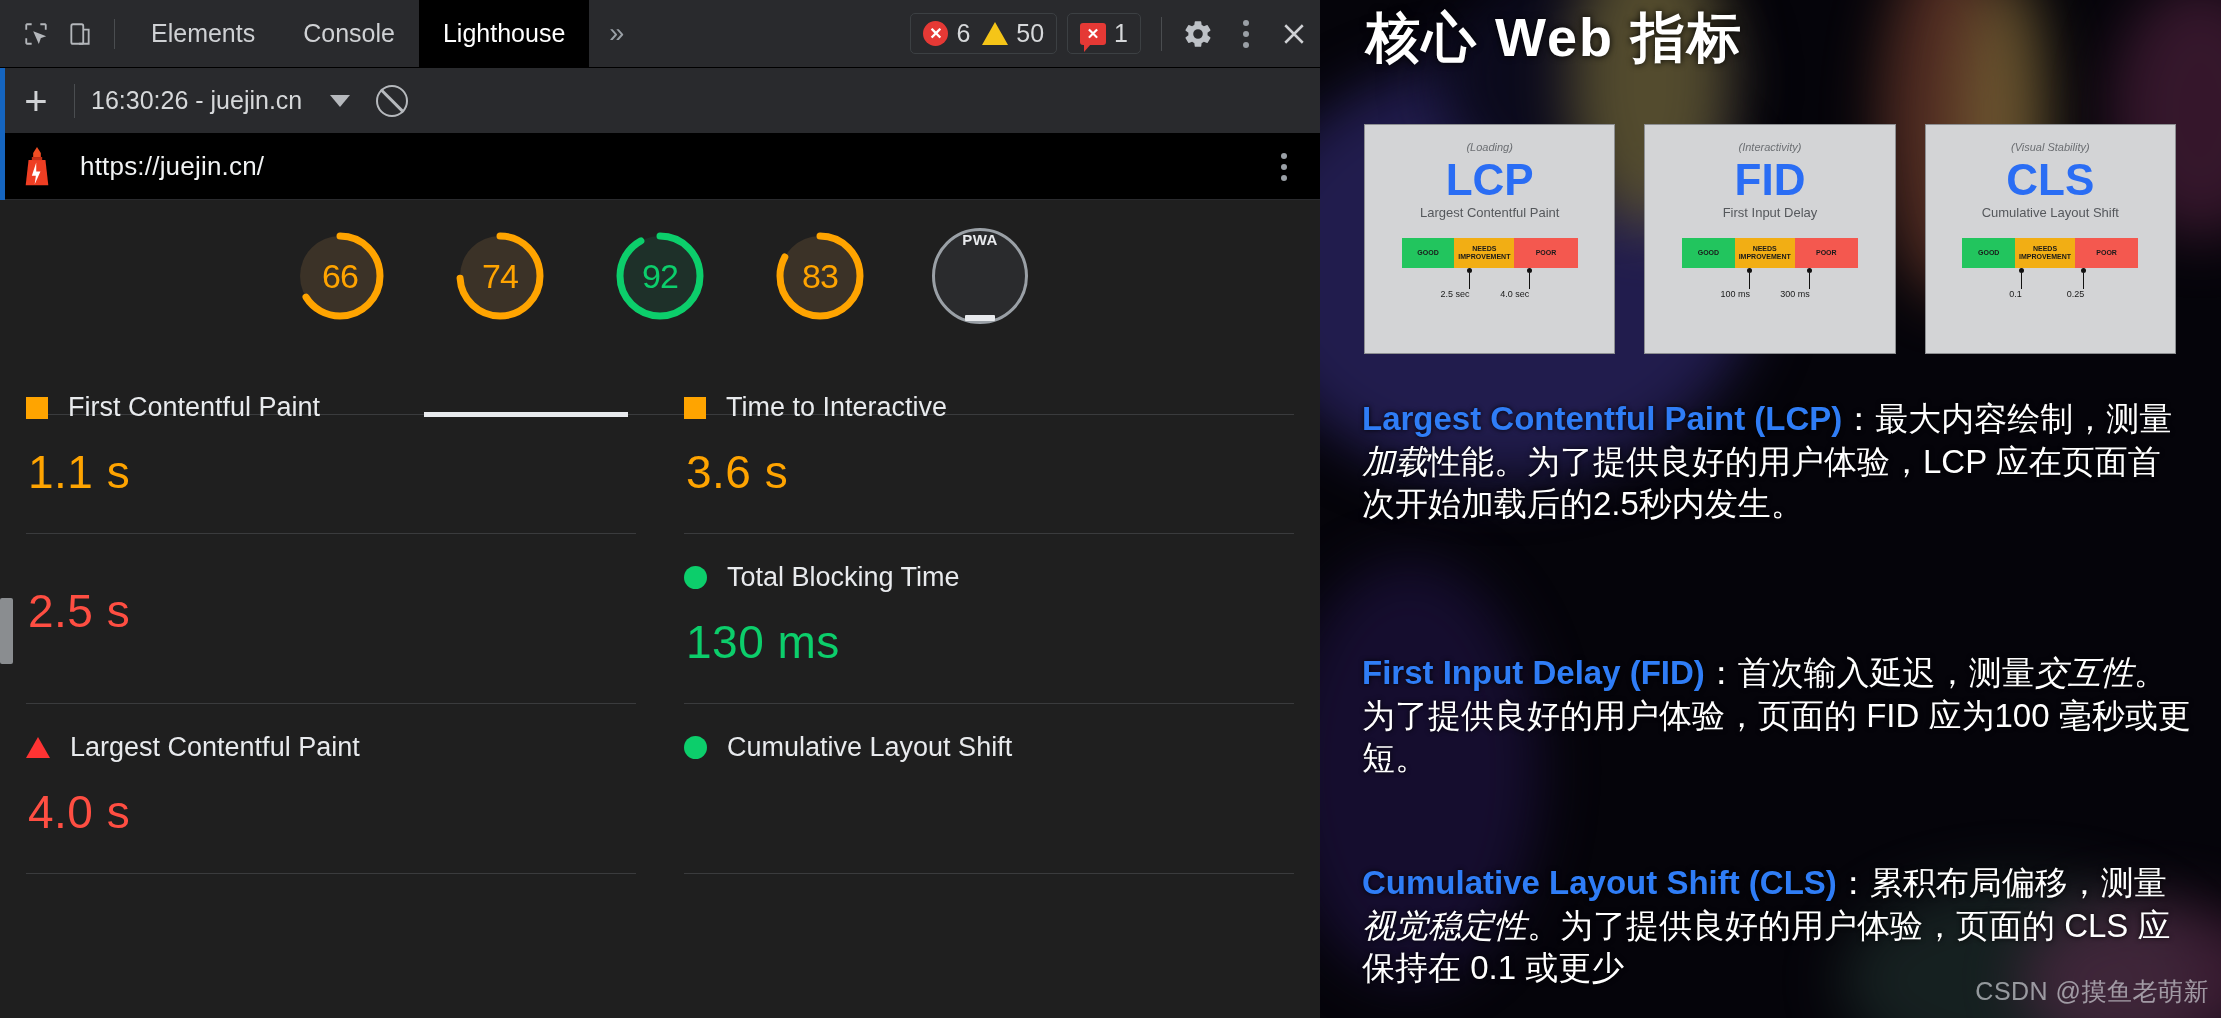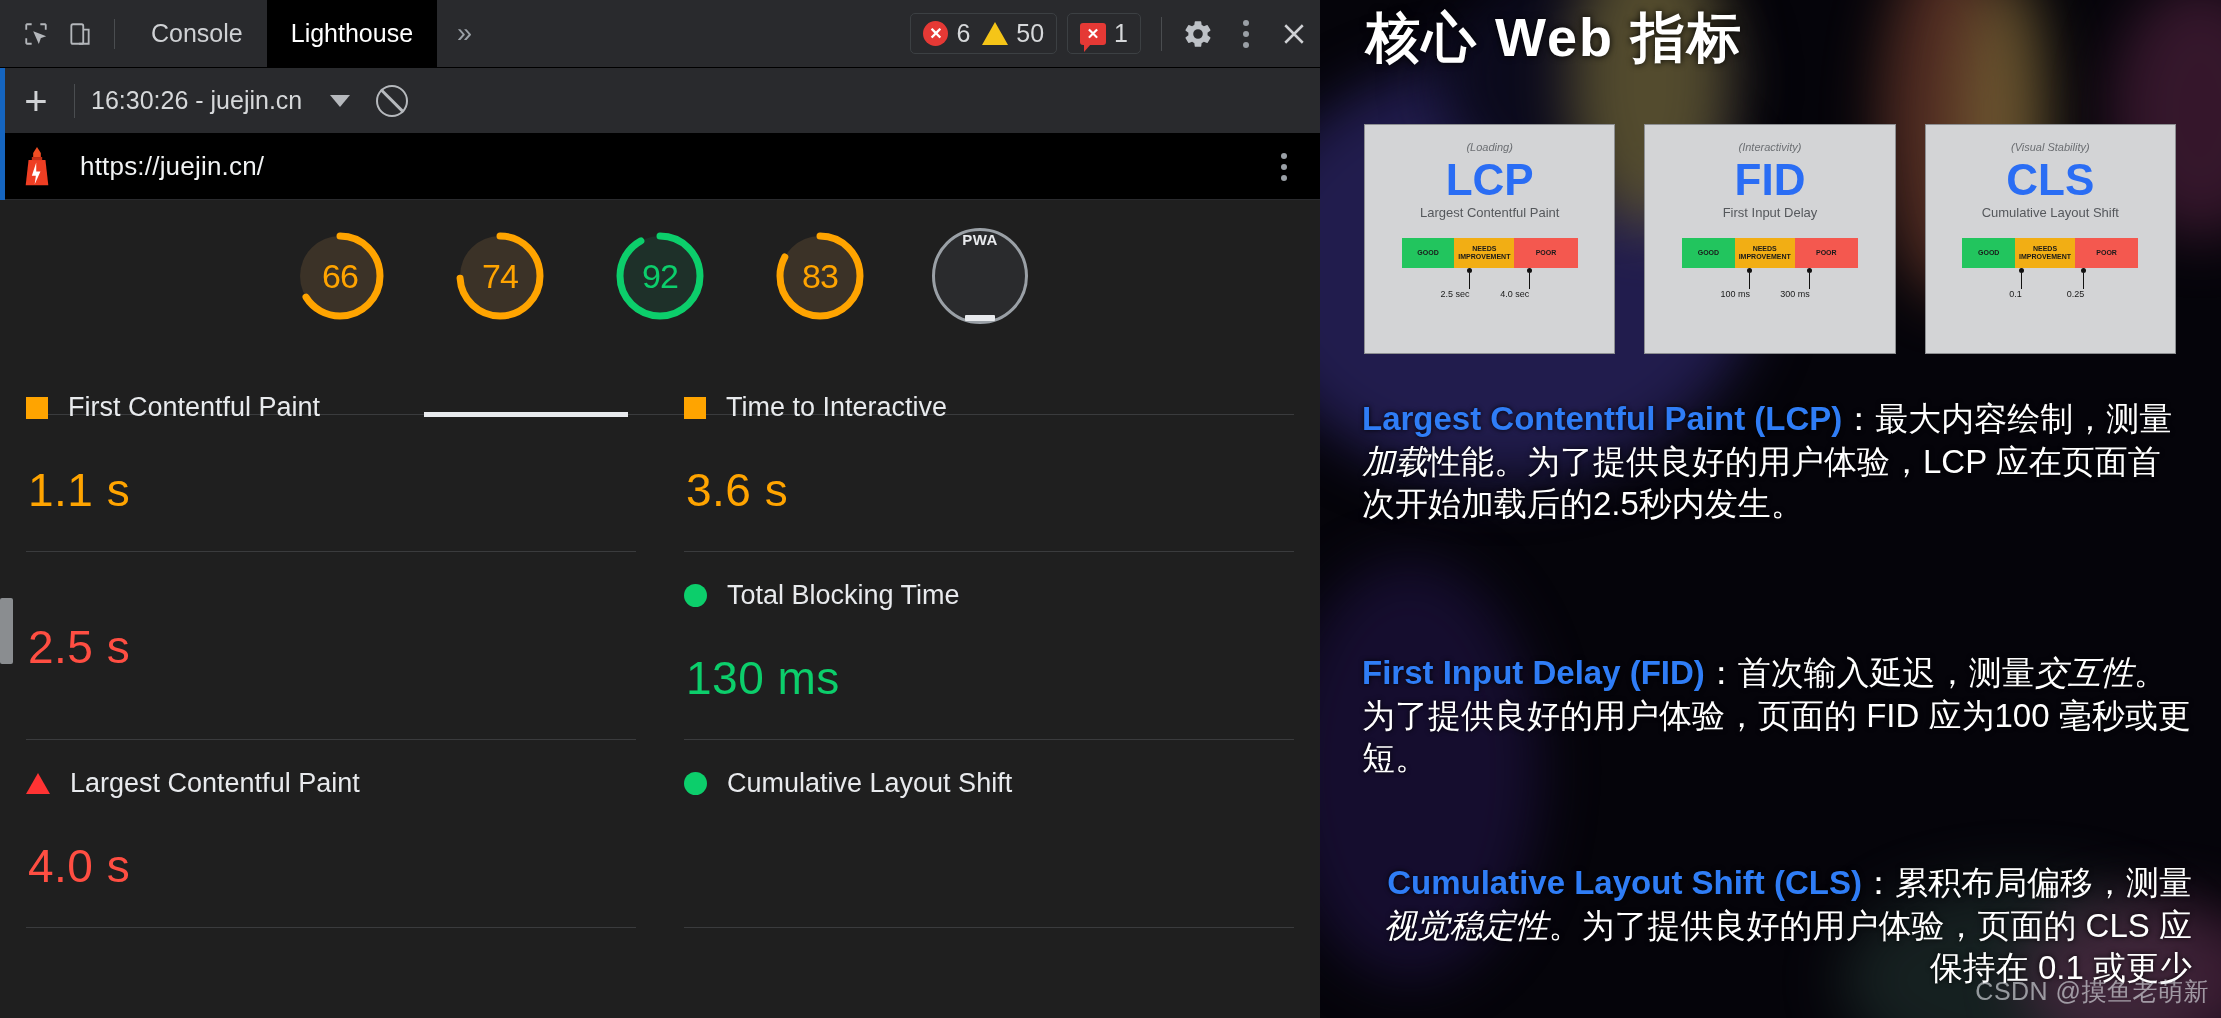--- a/index.html
+++ b/index.html
@@ -180,21 +180,21 @@
   }
   .metric-head { display: flex; align-items: center; gap: 20px; }
   .m-sq { width: 22px; height: 22px; background: #ffa400; flex: 0 0 22px; }
   .m-tri {
     width: 0; height: 0; flex: 0 0 24px;
     border-left: 12px solid transparent; border-right: 12px solid transparent;
     border-bottom: 21px solid #f33;
   }
   .m-cir { width: 23px; height: 23px; border-radius: 50%; background: #0cce6b; flex: 0 0 23px; }
   .m-name { color: #e8eaed; font-size: 27px; }
-  .m-val { font-size: 46px; margin-top: 40px; margin-left: 2px; letter-spacing: .5px; }
+  .m-val { font-size: 46px; margin-top: 22px; margin-left: 2px; letter-spacing: .5px; }
   .v-orange { color: #ffa400; }
   .v-red { color: #ff4e42; }
   .v-green { color: #0cce6b; }
 
   
   .scrollthumb {
     position: absolute; left: 0; top: 398px; width: 13px; height: 66px;
     background: #8a8d90; border-radius: 2px;
   }
 
@@ -243,21 +243,21 @@
 
   .para {
     position: absolute; left: 42px; width: 830px;
     color: #ffffff; font-size: 33px; line-height: 1.29;
     text-shadow: 0 0 5px rgba(0,0,0,.95);
   }
   .para .lead { color: #2f7df6; font-weight: bold; }
   .para .em { font-style: italic; }
   .p1 { top: 398px; }
   .p2 { top: 652px; }
-  .p3 { top: 862px; text-align: right; }
+  .p3 { top: 862px; }
   .watermark {
     position: absolute; right: 12px; bottom: 10px;
     color: rgba(225,228,232,.62); font-size: 25px;
     letter-spacing: .5px; white-space: nowrap;
   }
 </style>
 </head>
 <body>
 
 <div id="root">
@@ -273,20 +273,21 @@
         </svg>
       </div>
       <div class="tb-icon">
         <svg width="26" height="26" viewBox="0 0 24 24" fill="none" stroke="#b4b7bb" stroke-width="1.7">
           <rect x="4" y="3" width="11" height="18" rx="1.5"></rect>
           <path d="M15 8h5v13h-9"></path>
         </svg>
       </div>
       <div class="tb-sep"></div>
 
+      <div class="tab">Elements</div>
       <div class="tab">Console</div>
       <div class="tab active">Lighthouse</div>
       <div class="tab-more">»</div>
 
       <div class="tb-spacer"></div>
 
       <div class="badge-group">
         <div class="badge-item">
           <span class="ico-err">✕</span>
           <span class="badge-num">6</span>

